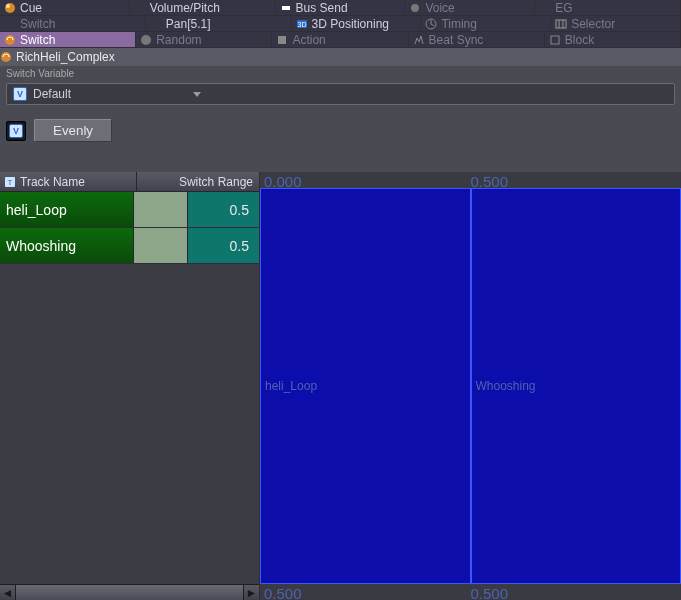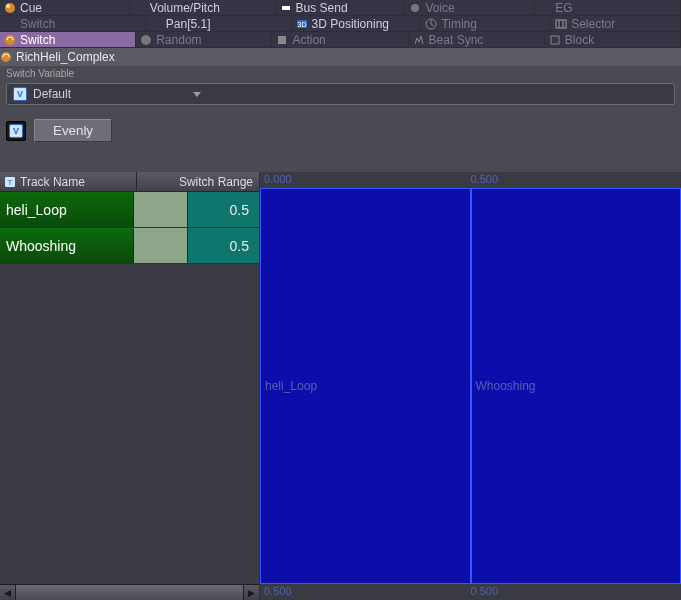--- a/index.html
+++ b/index.html
@@ -168,21 +168,21 @@
   .hscroll .track { flex: 1; position: relative; }
   .hscroll .thumb {
     position: absolute; left: 0; top: 0; bottom: 0; width: 100%;
     background: linear-gradient(#6a6a74,#4a4a54);
   }
 
   
   .ruler {
     height: 16px; background: #3a3a42;
     position: relative; color: #4d63b0;
-    font-size: 11px;
+    font-size: 15px;
   }
   .ruler span { position: absolute; top: 1px; }
   .ruler .tick0 { left: 4px; }
   .ruler .tick1 { left: 50%; }
 
   .canvas {
     flex: 1; position: relative;
     background: #3a3a42;
   }
   .region {

